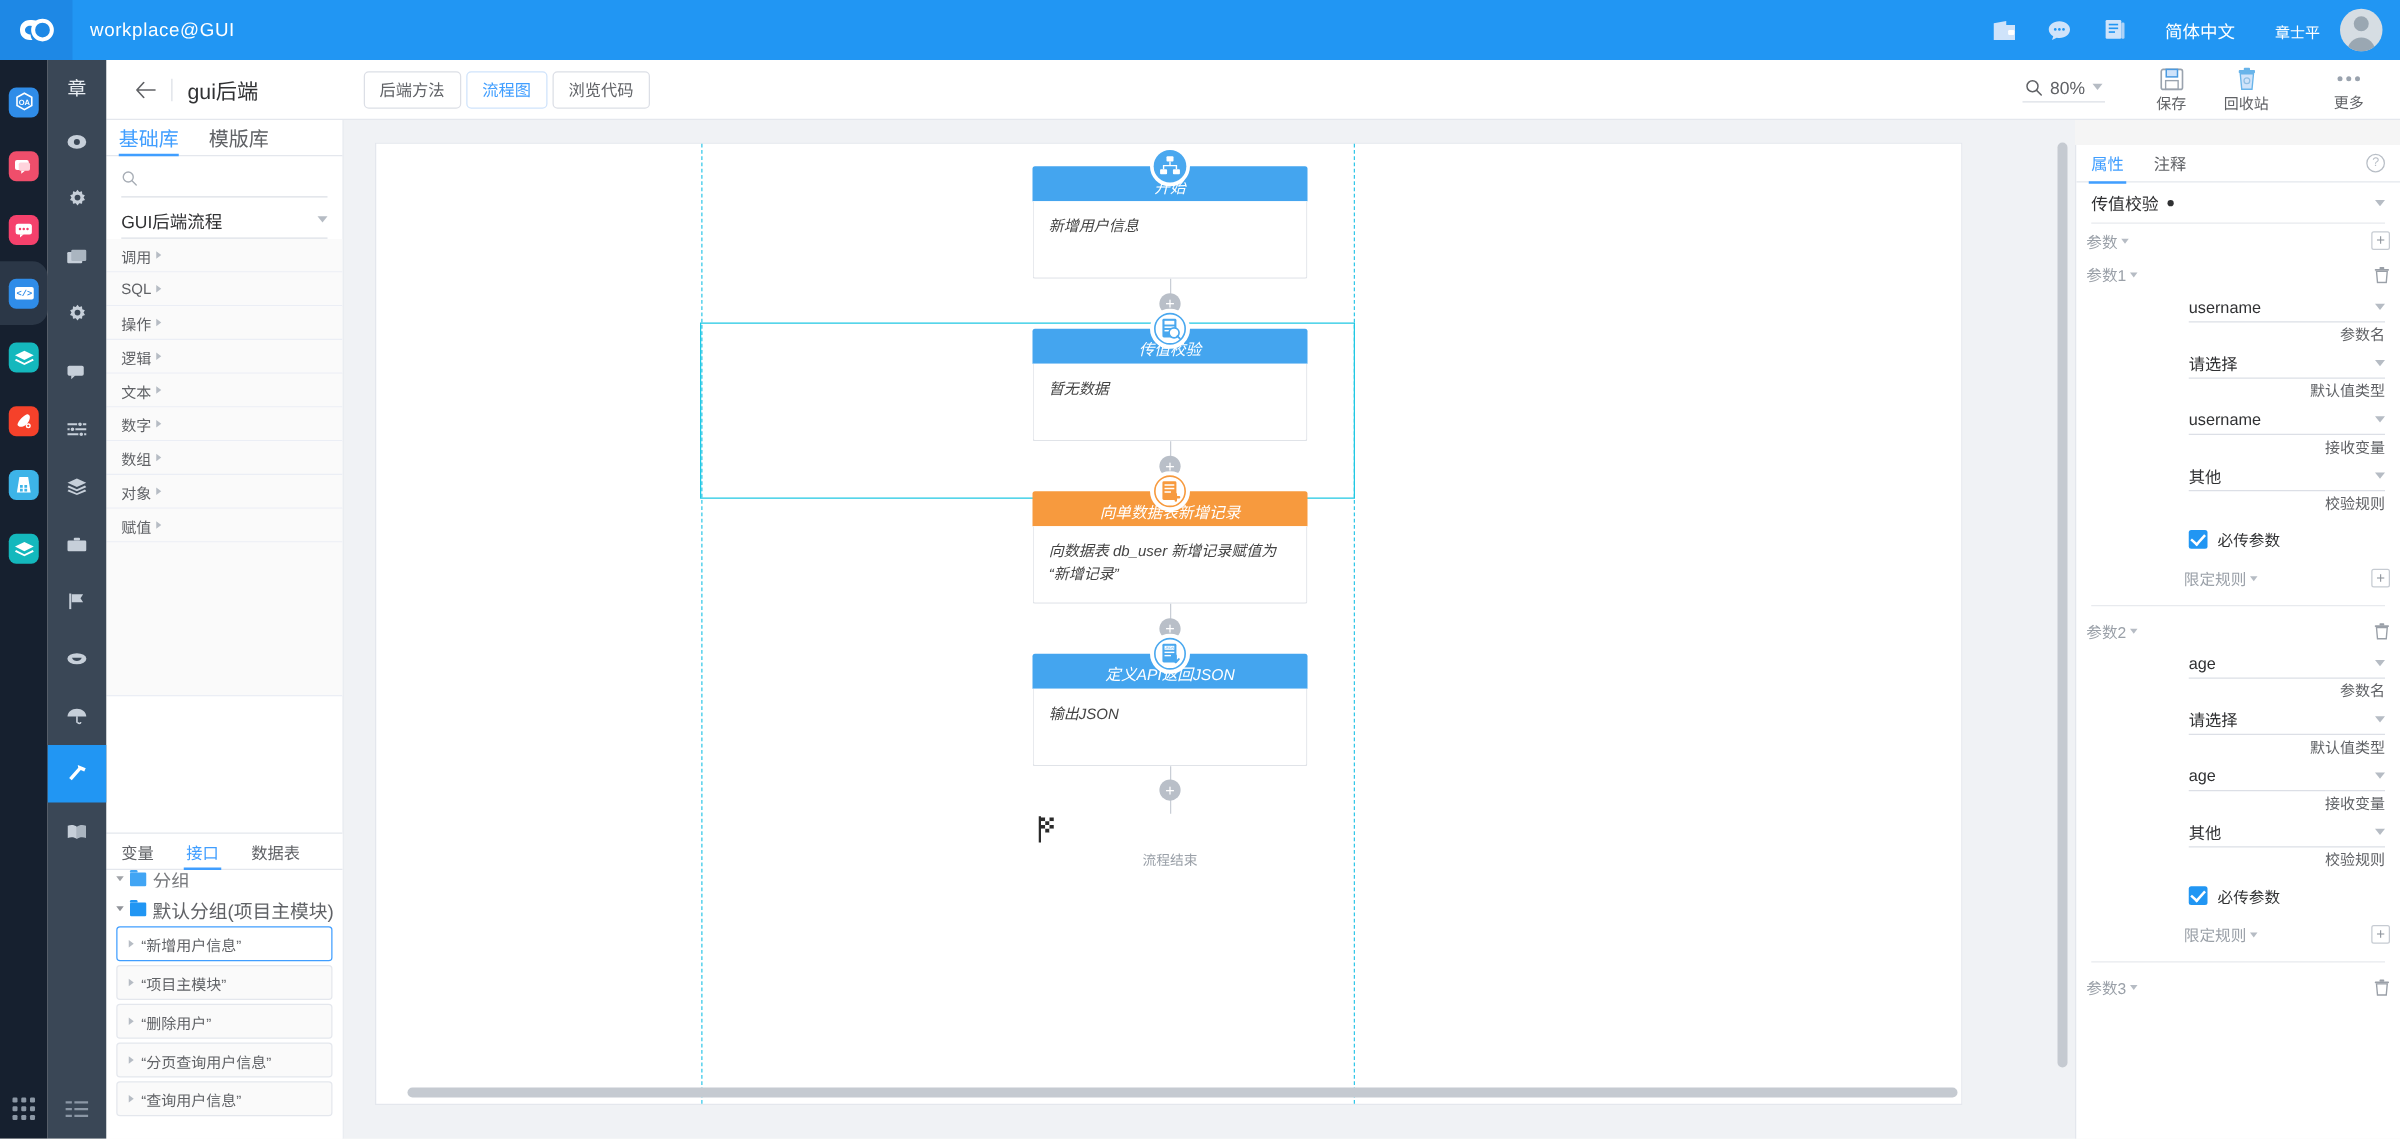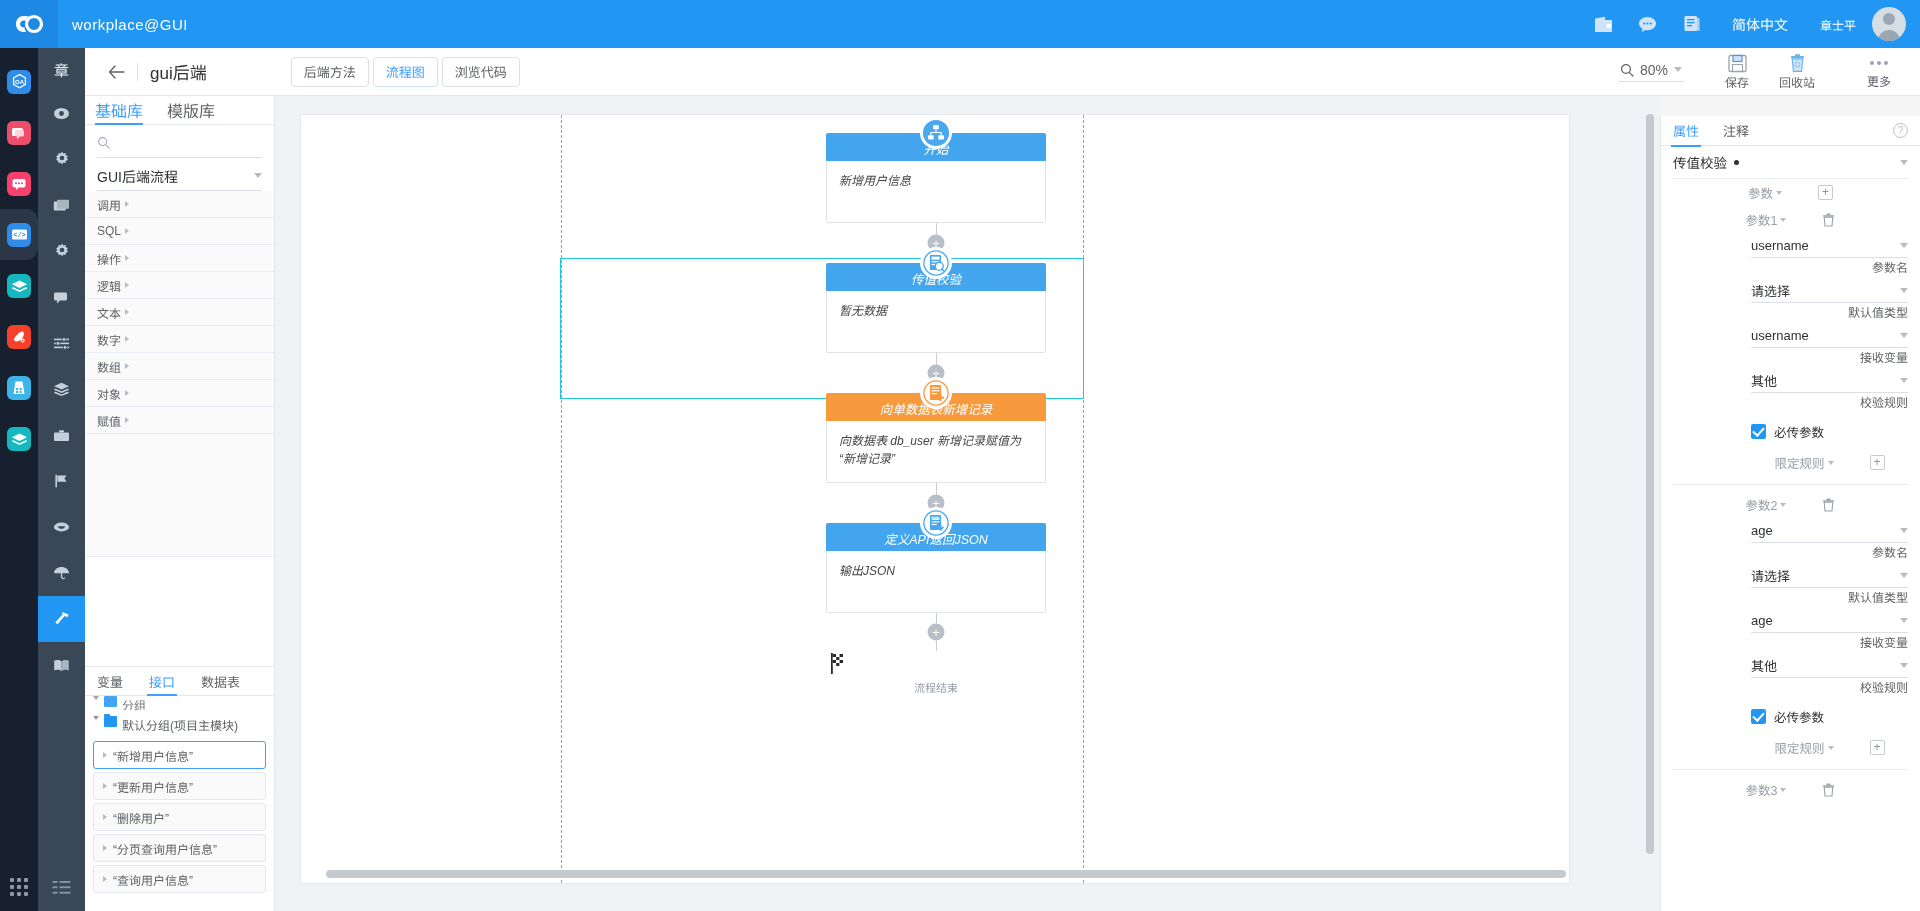--- a/index.html
+++ b/index.html
@@ -180,22 +180,22 @@
     background:#fff; flex:none;
   }
   .res-tab { font-size:13px; color:#606266; cursor:pointer; position:relative; height:30px;
              display:flex; align-items:center;}
   .res-tab.active { color:#409eff; }
   .res-tab.active::after {
     content:""; position:absolute; bottom:0; left:-2px; right:-2px; height:2px; background:#409eff;
   }
   .res-body { flex:none; height:215px; background:#fff; padding-top:0; overflow:hidden; }
   .tree-row {
-    height:22px; display:flex; align-items:flex-start; gap:5px; padding-left:8px;
-    font-size:12px; color:#606266;
+    height:22px; display:flex; align-items:center; gap:5px; padding-left:8px;
+    font-size:15px; color:#606266;
   }
   .caret-d {
     width:0; height:0; border-top:4px solid #909399;
     border-left:3.5px solid transparent; border-right:3.5px solid transparent;
   }
   .folder {
     width:13px; height:11px; background:#2196f3; border-radius:1px; position:relative; flex:none;
   }
   .folder::before {
     content:""; position:absolute; top:-2px; left:0; width:6px; height:2px;
@@ -291,21 +291,21 @@
     text-align:center; cursor:pointer;
   }
   .prop-header {
     height:32px; display:flex; align-items:center; justify-content:space-between;
     padding:0 12px; cursor:pointer;
   }
   .prop-header .ph-title { font-size:13.5px; color:#303133; display:flex; align-items:center; gap:7px; }
   .dot-mark { width:5px; height:5px; border-radius:50%; background:#303133; display:inline-block; }
   .hr { height:1px; background:#e8eaee; margin:0 12px; }
   .row-lbl {
-    height:27px; display:flex; align-items:center; justify-content:center;
+    height:27px; display:flex; align-items:center; justify-content:space-between;
     padding:0 8px; font-size:12.5px; color:#9aa0a8;gap:36px;
   }
   .row-lbl .lbl-l { display:flex; align-items:center; gap:3px; cursor:pointer; }
   .caret-sm { width:0;height:0;border-top:4px solid #b6bcc4;border-left:3.5px solid transparent;border-right:3.5px solid transparent;}
   .sq-plus {
     width:15px; height:15px; border:1px solid #c6cbd2; border-radius:2px; color:#8e949c;
     font-size:12px; line-height:13px; text-align:center; cursor:pointer;
   }
   .field {
     margin:0 12px 0 90px; border-bottom:1px solid #dcdfe6; height:25px;
@@ -693,21 +693,21 @@
         <span class="caret-d"></span>
         <span class="folder"></span>
         <span>默认分组(项目主模块)</span>
       </div>
       <div class="api-item selected">
         <span class="caret-r"></span>
         <span>“新增用户信息”</span>
       </div>
       <div class="api-item">
         <span class="caret-r"></span>
-        <span>“更新用户信息”</span>
+        <span>“项目主模块”</span>
       </div>
       <div class="api-item">
         <span class="caret-r"></span>
         <span>“删除用户”</span>
       </div>
       <div class="api-item">
         <span class="caret-r"></span>
         <span>“分页查询用户信息”</span>
       </div>
       <div class="api-item">

